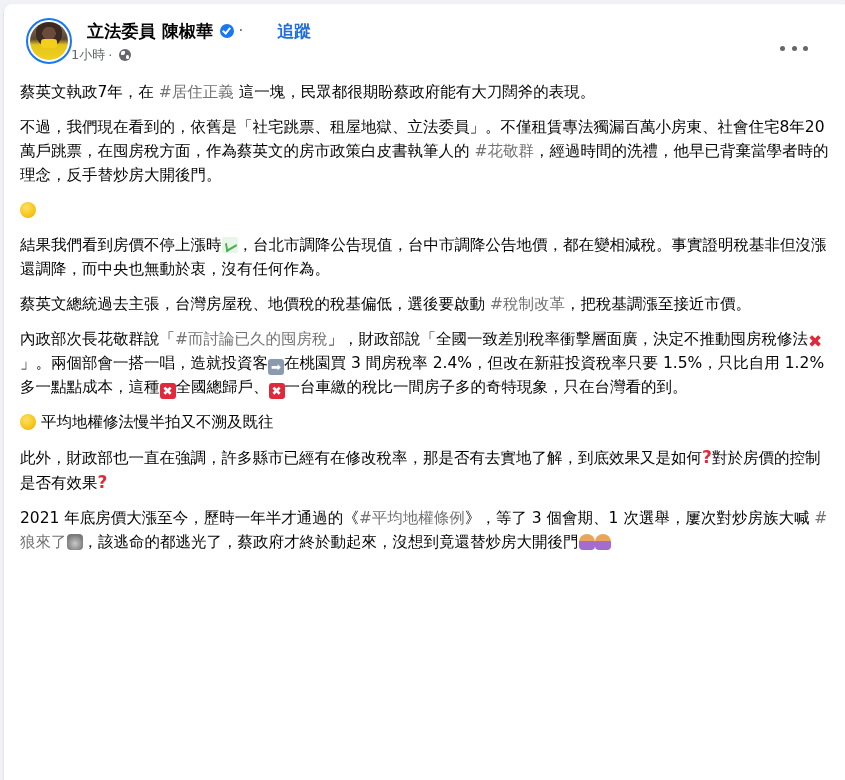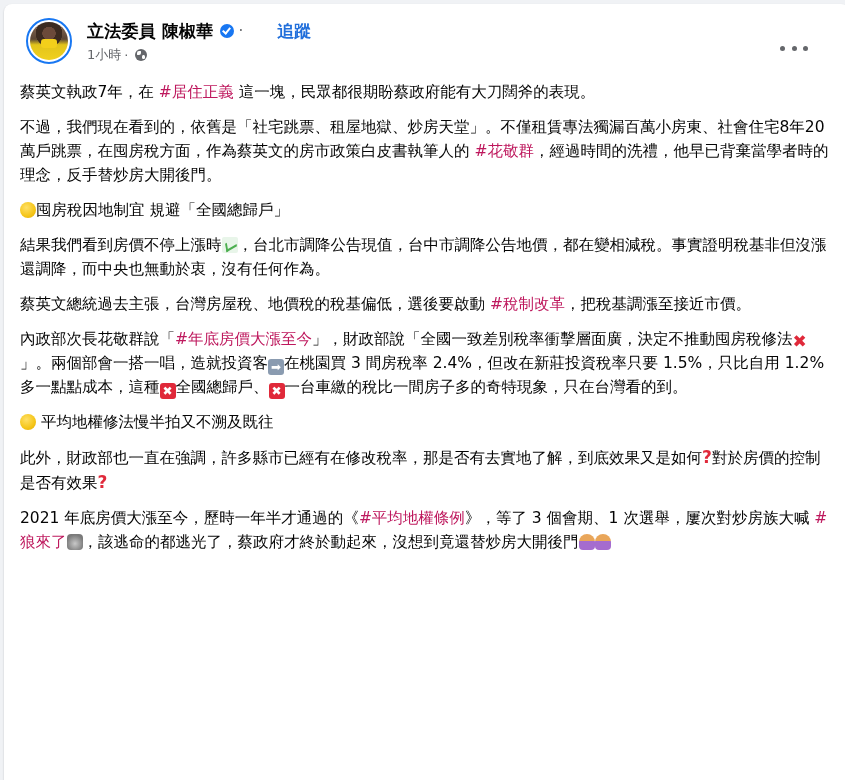--- a/index.html
+++ b/index.html
@@ -32,38 +32,38 @@
   .verified {
     display:inline-block; width:14px; height:14px; border-radius:50%; background:#1877f2;
     margin-left:6px; position:relative;
   }
   .verified::after {
     content:""; position:absolute; left:4px; top:2px; width:3px; height:6px;
     border-right:2px solid #fff; border-bottom:2px solid #fff; transform:rotate(40deg);
   }
   .dot { color:#65676b; font-size:15px; margin:0 5px; }
   .follow { font-size:17px; font-weight:bold; color:#216fdb; cursor:pointer;margin-left:29px; }
-  .meta-row { position:absolute; left:61px; top:28px; display:flex; align-items:center; font-size:13px; color:#65676b; white-space:nowrap; }
+  .meta-row { position:absolute; left:45px; top:28px; display:flex; align-items:center; font-size:13px; color:#65676b; white-space:nowrap; }
   .globe {
     display:inline-block; width:12px; height:12px; border-radius:50%; background:#65676b; margin-left:4px; position:relative;
   }
   .globe::before {
     content:""; position:absolute; left:2px; top:2px; width:4px; height:4px; background:#fff; border-radius:50% 10% 50% 10%;
   }
   .globe::after {
     content:""; position:absolute; right:2px; bottom:2px; width:3px; height:4px; background:#fff; border-radius:40%;
   }
   .more {
     position:absolute; right:28px; top:20px; width:28px; height:20px; display:flex; align-items:center; justify-content:space-between; cursor:pointer;
   }
   .more span { width:5px; height:5px; border-radius:50%; background:#65676b; }
 
   .content { position:absolute; left:16px; top:76px; width:815px; color:#050505; font-size:15.5px; line-height:24px; }
   .content p { margin:0 0 11px 0; }
-  .tag { color:#be185d; cursor:pointer; }
+  .tag { color:#737373; cursor:pointer; }
   .emo { display:inline-block; vertical-align:-3px; }
   .sun { width:16px; height:16px; border-radius:50%; background:radial-gradient(circle at 40% 35%,#ffe066,#f5c518 60%,#e0a800); }
   .chk { width:16px; height:16px; background:#e8f5e9; border-radius:2px; position:relative; }
   .chk::after { content:""; position:absolute; left:3px; top:4px; width:10px; height:6px; border-left:2px solid #4caf50; border-bottom:2px solid #4caf50; transform:rotate(-30deg) skewX(-20deg); }
   .ball { width:15px; height:15px; border-radius:50%; background:radial-gradient(circle at 35% 30%,#ffffff,#d0d0d0 60%,#a0a0a0); }
   .redx { font-size:17px; color:#e0293a; font-weight:bold; line-height:16px; }
   .arrowbox { width:16px; height:16px; background:#8a9bb0; border-radius:3px; color:#fff; font-size:12px; text-align:center; line-height:16px; }
   .xbox { width:16px; height:16px; background:#e0293a; border-radius:3px; color:#fff; font-size:12px; font-weight:bold; text-align:center; line-height:16px; }
   .qm { color:#e0293a; font-weight:bold; font-size:17px; }
   .wolf { width:16px; height:16px; border-radius:4px; background:radial-gradient(circle at 50% 60%,#c8c8c8,#7a7a7a 70%); }
@@ -92,30 +92,30 @@
     <div class="more">
       <span></span>
       <span></span>
       <span></span>
     </div>
   </div>
 
   <div class="content">
     <p><span>蔡英文執政7年，在 </span><span class="tag">#居住正義</span><span> 這一塊，民眾都很期盼蔡政府能有大刀闊斧的表現。</span></p>
 
-    <p><span>不過，我們現在看到的，依舊是「社宅跳票、租屋地獄、炒房天堂」。不僅租賃專法獨漏百萬小房東、社會住宅8年20萬戶跳票，在囤房稅方面，作為蔡英文的房市政策白皮書執筆人的 </span><span class="tag">#花敬群</span><span>，經過時間的洗禮，他早已背棄當學者時的理念，反手替炒房大開後門。</span></p>
+    <p><span>不過，我們現在看到的，依舊是「社宅跳票、租屋地獄、立法委員」。不僅租賃專法獨漏百萬小房東、社會住宅8年20萬戶跳票，在囤房稅方面，作為蔡英文的房市政策白皮書執筆人的 </span><span class="tag">#花敬群</span><span>，經過時間的洗禮，他早已背棄當學者時的理念，反手替炒房大開後門。</span></p>
 
-    <p><span class="emo sun"></span><span>囤房稅因地制宜 規避「全國總歸戶」</span></p>
+    <p><span class="emo sun"></span></p>
 
     <p><span>結果我們看到房價不停上漲時</span><span class="emo chk"></span><span>，台北市調降公告現值，台中市調降公告地價，都在變相減稅。事實證明稅基非但沒漲還調降，而中央也無動於衷，沒有任何作為。</span></p>
 
     <p><span>蔡英文總統過去主張，台灣房屋稅、地價稅的稅基偏低，選後要啟動 </span><span class="tag">#稅制改革</span><span>，把稅基調漲至接近市價。</span></p>
 
 
-    <p><span>內政部次長花敬群說「</span><span class="tag">#年底房價大漲至今</span><span>」，財政部說「全國一致差別稅率衝擊層面廣，決定不推動囤房稅修法</span><span class="emo redx">✖</span><span>」。兩個部會一搭一唱，造就投資客</span><span class="emo arrowbox">➡</span><span>在桃園買 3 間房稅率 2.4%，但改在新莊投資稅率只要 1.5%，只比自用 1.2% 多一點點成本，這種</span><span class="emo xbox">✖</span><span>全國總歸戶、</span><span class="emo xbox">✖</span><span>一台車繳的稅比一間房子多的奇特現象，只在台灣看的到。</span></p>
+    <p><span>內政部次長花敬群說「</span><span class="tag">#而討論已久的囤房稅</span><span>」，財政部說「全國一致差別稅率衝擊層面廣，決定不推動囤房稅修法</span><span class="emo redx">✖</span><span>」。兩個部會一搭一唱，造就投資客</span><span class="emo arrowbox">➡</span><span>在桃園買 3 間房稅率 2.4%，但改在新莊投資稅率只要 1.5%，只比自用 1.2% 多一點點成本，這種</span><span class="emo xbox">✖</span><span>全國總歸戶、</span><span class="emo xbox">✖</span><span>一台車繳的稅比一間房子多的奇特現象，只在台灣看的到。</span></p>
 
 
     <p><span class="emo sun"></span> <span>平均地權修法慢半拍又不溯及既往</span></p>
 
     <p><span>此外，財政部也一直在強調，許多縣市已經有在修改稅率，那是否有去實地了解，到底效果又是如何</span><span class="qm">?</span><span>對於房價的控制是否有效果</span><span class="qm">?</span></p>
 
     <p><span>2021 年底房價大漲至今，歷時一年半才通過的《</span><span class="tag">#平均地權條例</span><span>》，等了 3 個會期、1 次選舉，屢次對炒房族大喊 </span><span class="tag">#狼來了</span><span class="emo wolf"></span><span>，該逃命的都逃光了，蔡政府才終於動起來，沒想到竟還替炒房大開後門</span><span class="emo person"></span><span class="emo person"></span></p>
   </div>
 </div>
 

